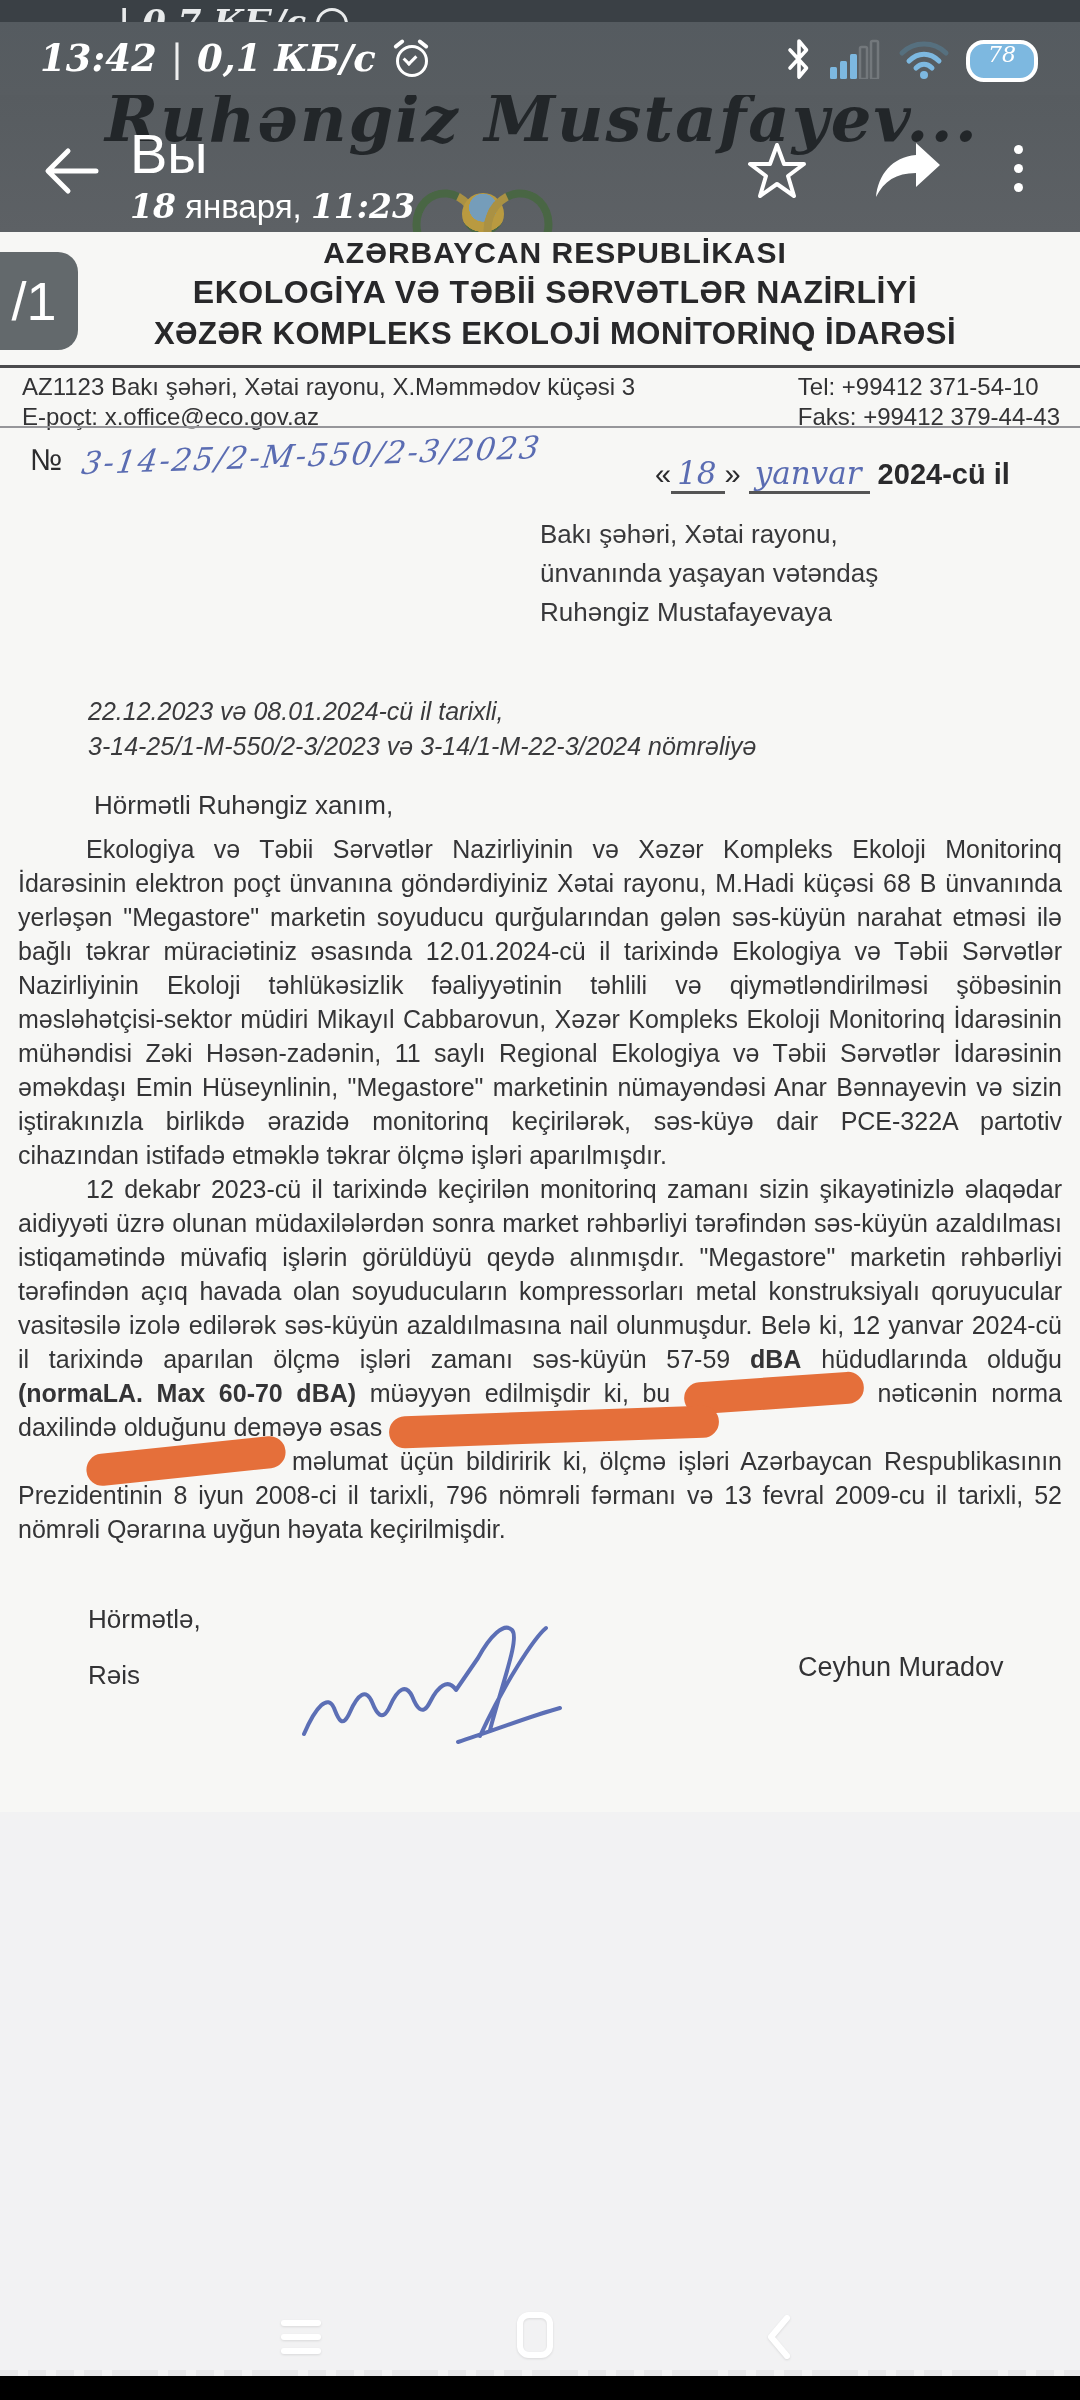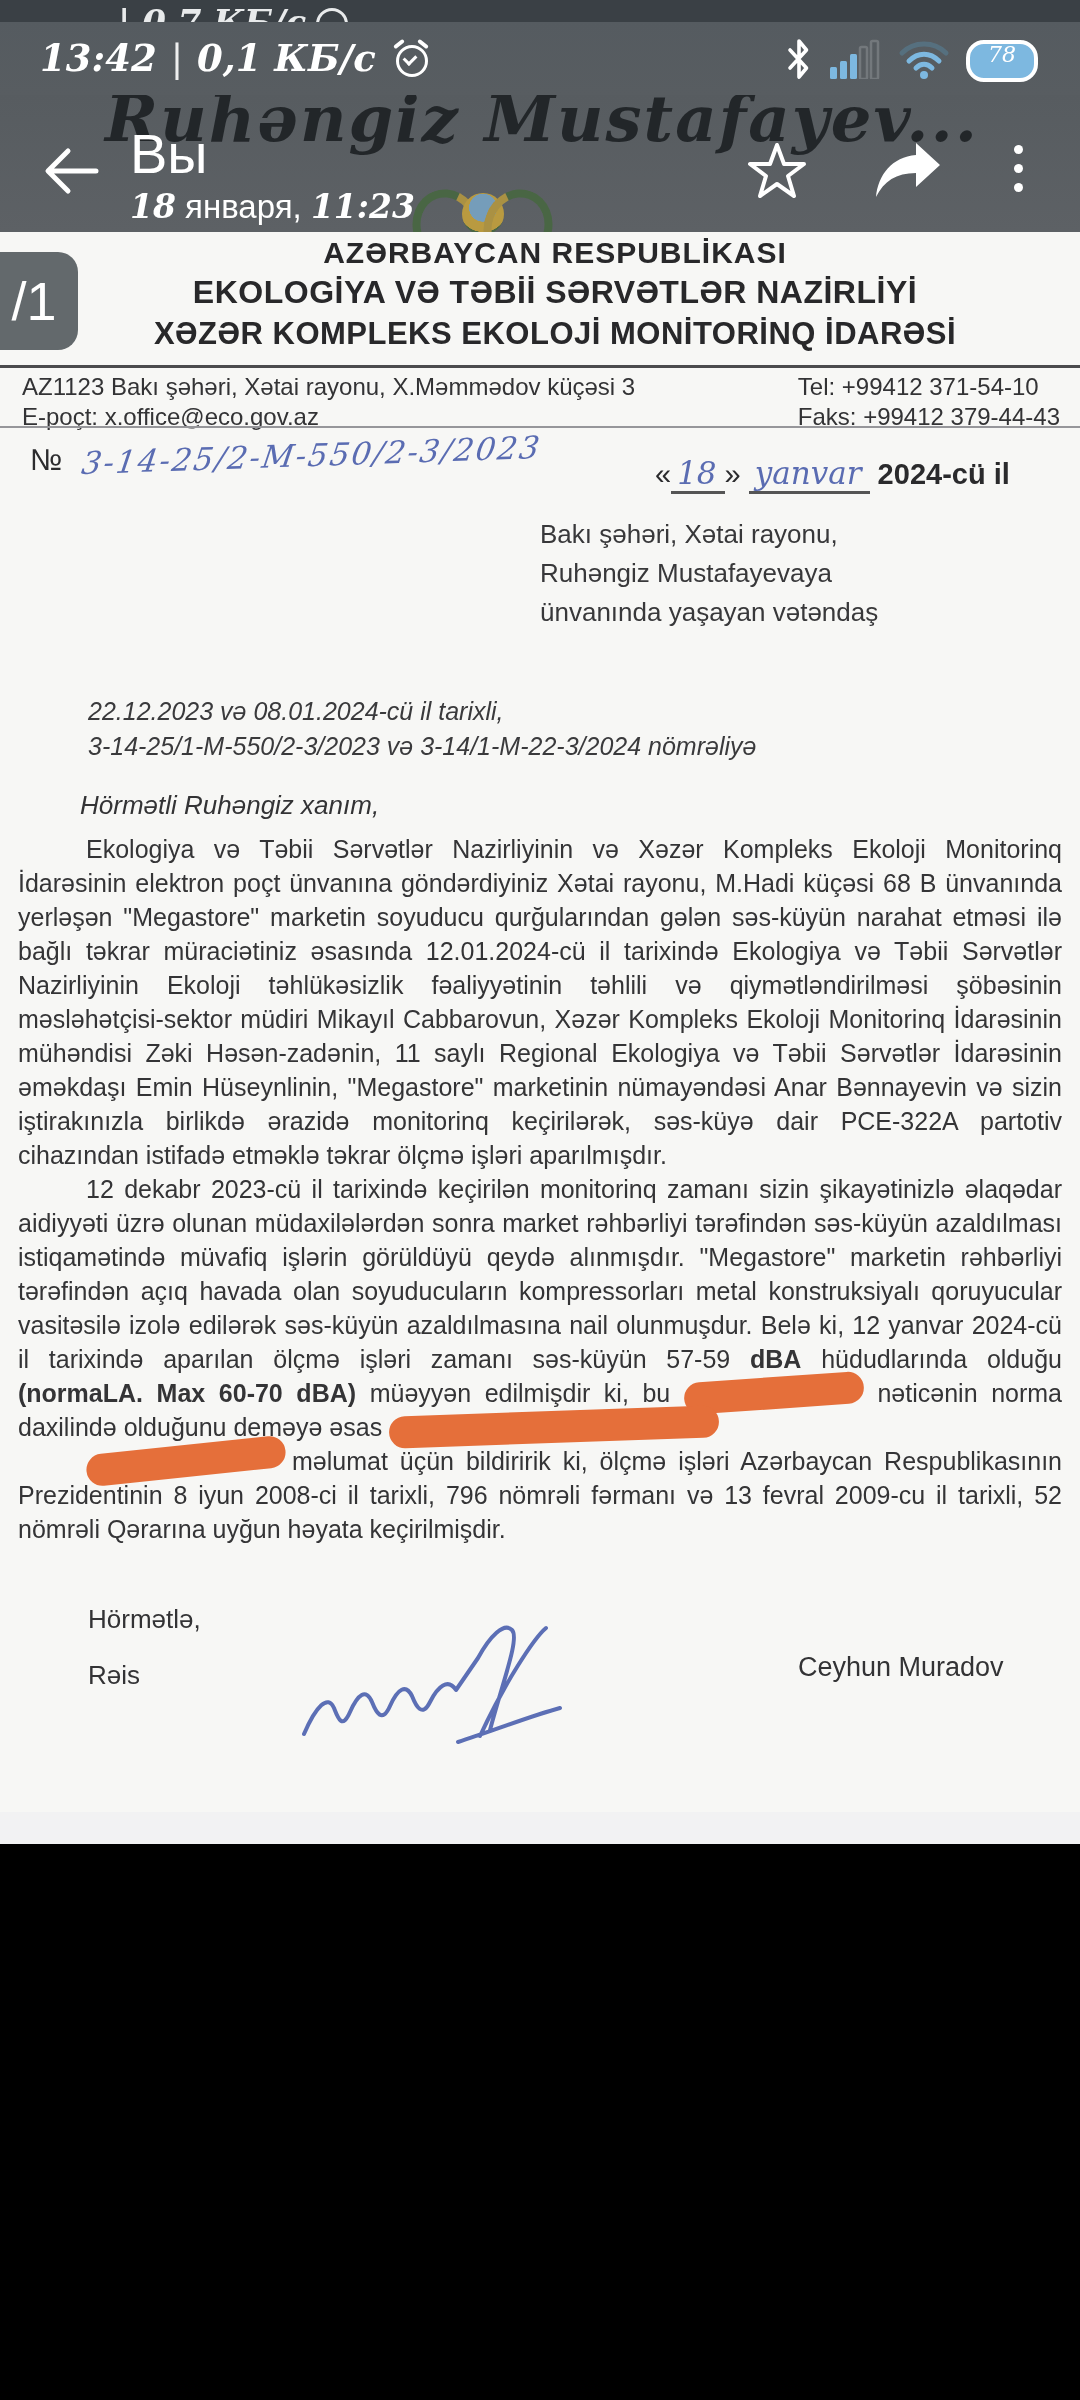--- a/index.html
+++ b/index.html
@@ -1,17 +1,17 @@
 <!DOCTYPE html>
 <html><head>
 <meta charset="utf-8">
 <style>
   html,body{margin:0;padding:0;}
   body{font-family:"Liberation Sans", sans-serif; background:#000;}
-  .screen{position:relative;width:1080px;height:1844px;margin:0 auto;overflow:hidden;background:#0f766e;}
+  .screen{position:relative;width:1080px;height:2376px;margin:0 auto;overflow:hidden;background:#0f766e;}
 
   
   .top-sliver{position:absolute;top:0;left:0;width:100%;height:22px;background:#3a4045;overflow:hidden;z-index:6;}
   .top-sliver .sliver-text{position:absolute;left:118px;top:2px;color:#e8eaeb;font-family:"DejaVu Serif",serif;font-style:italic;font-weight:bold;font-size:34px;white-space:nowrap;}
   .sliver-alarm{display:inline-block;width:26px;height:26px;border:3px solid #e8eaeb;border-radius:50%;vertical-align:-6px;margin-left:10px;}
 
   
   .statusbar{position:absolute;top:22px;left:0;width:100%;height:73px;background:linear-gradient(#555b60,#585d61);z-index:5;display:flex;align-items:center;}
   .sb-left{position:absolute;left:40px;top:14px;color:#fff;font-family:"DejaVu Serif",serif;font-style:italic;font-weight:bold;font-size:37px;white-space:nowrap;display:flex;align-items:center;gap:14px;}
   .sb-sep{font-weight:normal;font-style:normal;opacity:.9;}
@@ -57,21 +57,21 @@
   .rule2{position:absolute;top:194px;left:0;width:100%;border-top:2px solid #96969a;}
   .num-row{position:absolute;top:205px;left:30px;right:20px;height:60px;}
   .no-label{position:absolute;left:0;top:6px;font-size:30px;color:#2c2c2e;}
   .hand{color:#5a6cb2;font-family:"DejaVu Serif",serif;font-style:italic;}
   .num-hand{position:absolute;left:52px;top:0;font-size:31px;transform:rotate(-2deg) skewX(-10deg);letter-spacing:2px;white-space:nowrap;}
   .date-blk{position:absolute;left:625px;top:4px;font-size:29px;color:#2c2c2e;white-space:nowrap;margin-top:14px;}
   .date-blk .hand{font-size:31px;border-bottom:3px solid #555;padding:0 8px 0 6px;}
   .date-blk .yr{font-weight:bold;color:#2a2a2c;}
   .recipient{position:absolute;left:540px;top:283px;font-size:26px;line-height:39px;color:#38383a;}
   .refs{position:absolute;left:88px;top:462px;font-style:italic;font-size:25px;line-height:35px;color:#3a3a3c;}
-  .salutation{position:absolute;left:80px;top:558px;font-size:26px;color:#333335;font-style:italic;}
+  .salutation{position:absolute;left:94px;top:558px;font-size:26px;color:#333335;}
   .bodytext{position:absolute;top:600px;left:18px;right:18px;font-size:25px;line-height:34px;text-align:justify;color:#343436;}
   .bodytext p{margin:0;text-indent:68px;}
   .redact{display:inline-block;vertical-align:-7px;height:32px;border-radius:16px;background:#e56f3a;}
   .redact.rA{width:180px;transform:rotate(-4deg);}
   .redact.rB{width:330px;transform:rotate(-2deg);}
   .redact.rC{width:200px;transform:rotate(-6deg);margin-right:6px;}
   .closing-regards{position:absolute;left:88px;top:1372px;font-size:26px;color:#333335;}
   .closing-title{position:absolute;left:88px;top:1428px;font-size:26px;color:#333335;}
   .signature{position:absolute;left:290px;top:1382px;width:320px;height:150px;}
   .closing-name{position:absolute;left:798px;top:1420px;font-size:27px;color:#333335;}
@@ -193,22 +193,22 @@
     <div class="rule2"></div>
 
     <div class="num-row">
       <span class="no-label">№</span>
       <span class="num-hand hand">3-14-25/2-M-550/2-3/2023</span>
       <span class="date-blk"><span>«</span><span class="hand">18</span><span>» </span><span class="hand">yanvar</span><span class="yr"> 2024-cü il</span></span>
     </div>
 
     <div class="recipient">
       <div>Bakı şəhəri, Xətai rayonu,</div>
+      <div>ünvanında yaşayan vətəndaş</div>
       <div>Ruhəngiz Mustafayevaya</div>
-      <div>ünvanında yaşayan vətəndaş</div>
     </div>
 
     <div class="refs">
       <div>22.12.2023 və 08.01.2024-cü il tarixli,</div>
       <div>3-14-25/1-M-550/2-3/2023 və 3-14/1-M-22-3/2024 nömrəliyə</div>
     </div>
 
     <div class="salutation">Hörmətli Ruhəngiz xanım,</div>
 
     <div class="bodytext">

